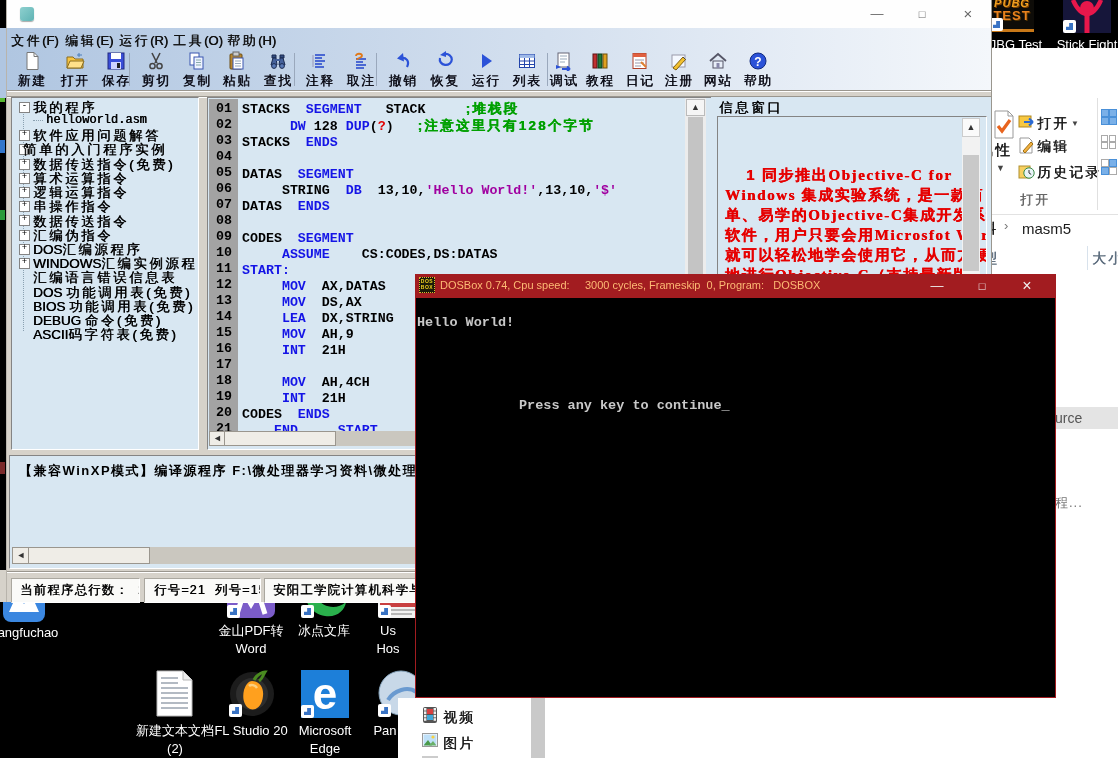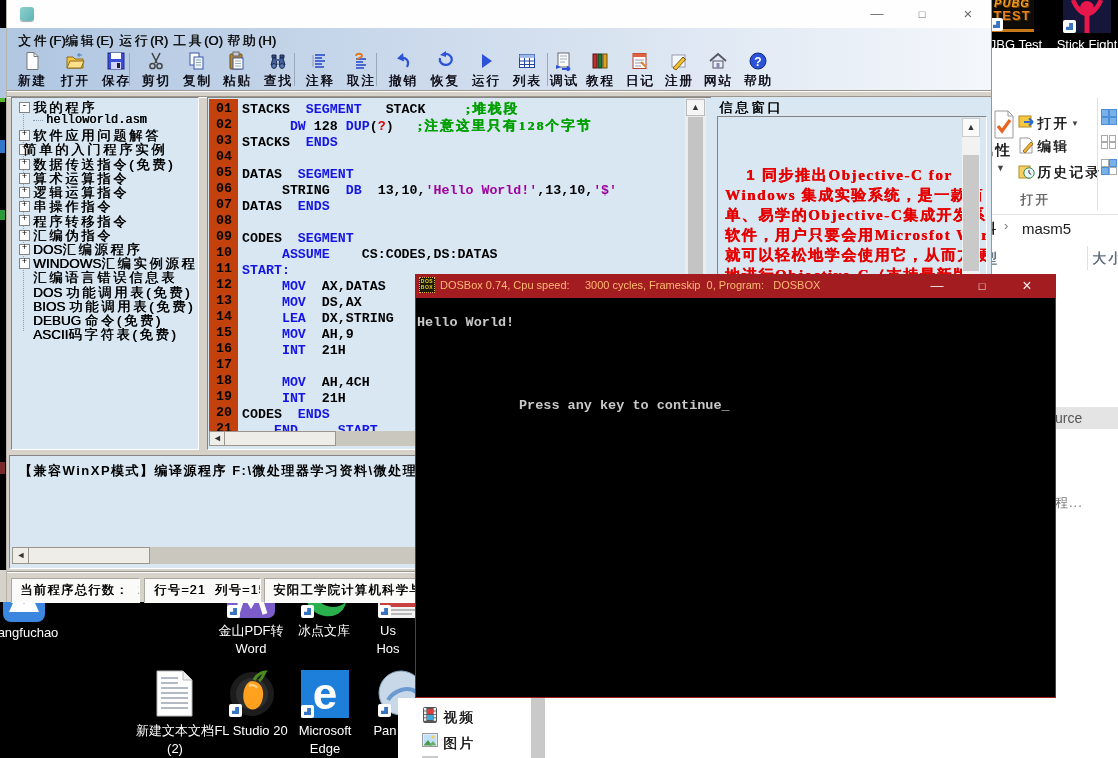--- a/index.html
+++ b/index.html
@@ -21,25 +21,25 @@
 #ridge2{position:absolute;left:0;top:91px;width:100%;height:1px;background:#fff}
 #ridge3{position:absolute;left:0;top:96px;width:100%;height:1px;background:#9a968e}
 #ridge4{position:absolute;left:0;top:97px;width:100%;height:1px;background:#fff}
 .sunk{border-top:1px solid #848484;border-left:1px solid #848484;border-bottom:1px solid #fff;border-right:1px solid #fff;background:#d8e7f2}
 
 #tree{position:absolute;left:4px;top:97px;width:186px;height:351px;overflow:hidden}
 .trow{position:absolute;left:0;font-size:13.5px;color:#000;white-space:nowrap}
 .pbox{position:absolute;width:9px;height:9px;background:#fff;border:1px solid #848484;font:9px "Liberation Mono";line-height:7px;text-align:center;color:#000}
 
 #editor{position:absolute;left:200px;top:97px;width:506px;height:351px}
-#gutter{position:absolute;left:1px;top:1px;width:36px;height:333px;background:#c2410c}
+#gutter{position:absolute;left:1px;top:1px;width:36px;height:333px;background:#a3a3a3}
 #gtxt{position:absolute;left:7px;top:2px;font:bold 13.3px "Liberation Mono";line-height:16px;color:#000;white-space:pre}
 #code{position:absolute;left:30px;top:1px;width:446px;height:333px;background:#d8e7f2;overflow:hidden}
 #ctxt{position:absolute;left:4px;top:2px;font:bold 13.3px "Liberation Mono";line-height:16px;color:#000;white-space:pre}
-.kw{color:#1414e6}.cm{color:#00a000;font-family:Liberation Serif, serif;font-size:13.5px;letter-spacing:2.2px;text-shadow:.5px 0 currentColor}.st{color:#a000a0}.rd{color:#e00000}
+.kw{color:#1414e6}.cm{color:#00a000;font-family:Liberation Sans, sans-serif;font-size:13.5px;letter-spacing:2.2px;text-shadow:.5px 0 currentColor}.st{color:#a000a0}.rd{color:#e00000}
 
 .sbtrack{background:#cac7bf}
 .sbbtn{position:absolute;background:#efede7;border:1px solid #9a968e;color:#333;text-align:center}
 .sbthumb{position:absolute;background:#efede7;border:1px solid #9a968e}
 
 #info{position:absolute;left:704px;top:97px;width:280px;height:351px;background:#d8e7f2}
 #infolabel{position:absolute;left:8px;top:2px;font-size:13.5px;letter-spacing:2.5px;color:#000}
 #infobox{position:absolute;left:6px;top:19px;width:268px;height:330px;border-top:1px solid #848484;border-left:1px solid #848484;border-bottom:1px solid #fff;border-right:1px solid #fff;background:#d8e7f2;overflow:hidden}
 .red{color:#e60000;font-family:"Liberation Sans",sans-serif;font-weight:bold}.rl{font-family:"Liberation Serif",serif}
 
@@ -73,21 +73,21 @@
 <div class="abs" style="left:0;top:28px;width:6px;height:70px;background:#b0c6e1;z-index:21"></div>
 <div class="abs" style="left:0;top:570px;width:6px;height:32px;background:#d6d2ca;z-index:21"></div>
 <div id="ide">
   <div id="titlebar">
     <div id="title-ico"></div>
     <div class="wbtn" style="left:855px">—</div>
     <div class="wbtn" style="left:900px;font-size:11px">□</div>
     <div class="wbtn" style="left:946px;font-size:15px">×</div>
   </div>
   <div id="menubar">
-    <div class="mi" style="left:11px"><span class="cjk">文件</span>(F)</div>
+    <div class="mi" style="left:4px"><span class="cjk">文件</span>(F)</div>
     <div class="mi" style="left:58px"><span class="cjk">编辑</span>(E)</div>
     <div class="mi" style="left:112px"><span class="cjk">运行</span>(R)</div>
     <div class="mi" style="left:166px"><span class="cjk">工具</span>(O)</div>
     <div class="mi" style="left:220px"><span class="cjk">帮助</span>(H)</div>
     <div class="tsep" style="left:122px"></div>
     <div class="tsep" style="left:287px"></div>
     <div class="tsep" style="left:369px"></div>
     <div class="tsep" style="left:540px"></div>
     <div class="tb" style="left:7px">
         <svg viewBox="0 0 20 20">
@@ -257,21 +257,21 @@
       <div class="trow cjk" style="left:12px;top:44px">简单的入门程序实例</div>
     <div class="pbox" style="left:8px;top:62px">+</div>
       <div class="trow cjk" style="left:22px;top:59px">数据传送指令(免费)</div>
     <div class="pbox" style="left:8px;top:76px">+</div>
       <div class="trow cjk" style="left:22px;top:73px">算术运算指令</div>
     <div class="pbox" style="left:8px;top:90px">+</div>
       <div class="trow cjk" style="left:22px;top:87px">逻辑运算指令</div>
     <div class="pbox" style="left:8px;top:104px">+</div>
       <div class="trow cjk" style="left:22px;top:101px">串操作指令</div>
     <div class="pbox" style="left:8px;top:118px">+</div>
-      <div class="trow cjk" style="left:22px;top:116px">程序转移指令</div>
+      <div class="trow cjk" style="left:22px;top:116px">数据传送指令</div>
     <div class="pbox" style="left:8px;top:133px">+</div>
       <div class="trow cjk" style="left:22px;top:130px">汇编伪指令</div>
     <div class="pbox" style="left:8px;top:147px">+</div>
       <div class="trow" style="left:22px;top:144px">DOS<span class="cjk">汇编源程序</span></div>
     <div class="pbox" style="left:8px;top:161px">+</div>
       <div class="trow" style="left:22px;top:158px">WINDOWS<span class="cjk">汇编实例源程序</span></div>
     <div class="trow cjk" style="left:22px;top:172px">汇编语言错误信息表</div>
     <div class="trow" style="left:22px;top:187px">DOS <span class="cjk">功能调用表(免费)</span></div>
     <div class="trow" style="left:22px;top:201px">BIOS <span class="cjk">功能调用表(免费)</span></div>
     <div class="trow" style="left:22px;top:215px">DEBUG <span class="cjk">命令(免费)</span></div>

